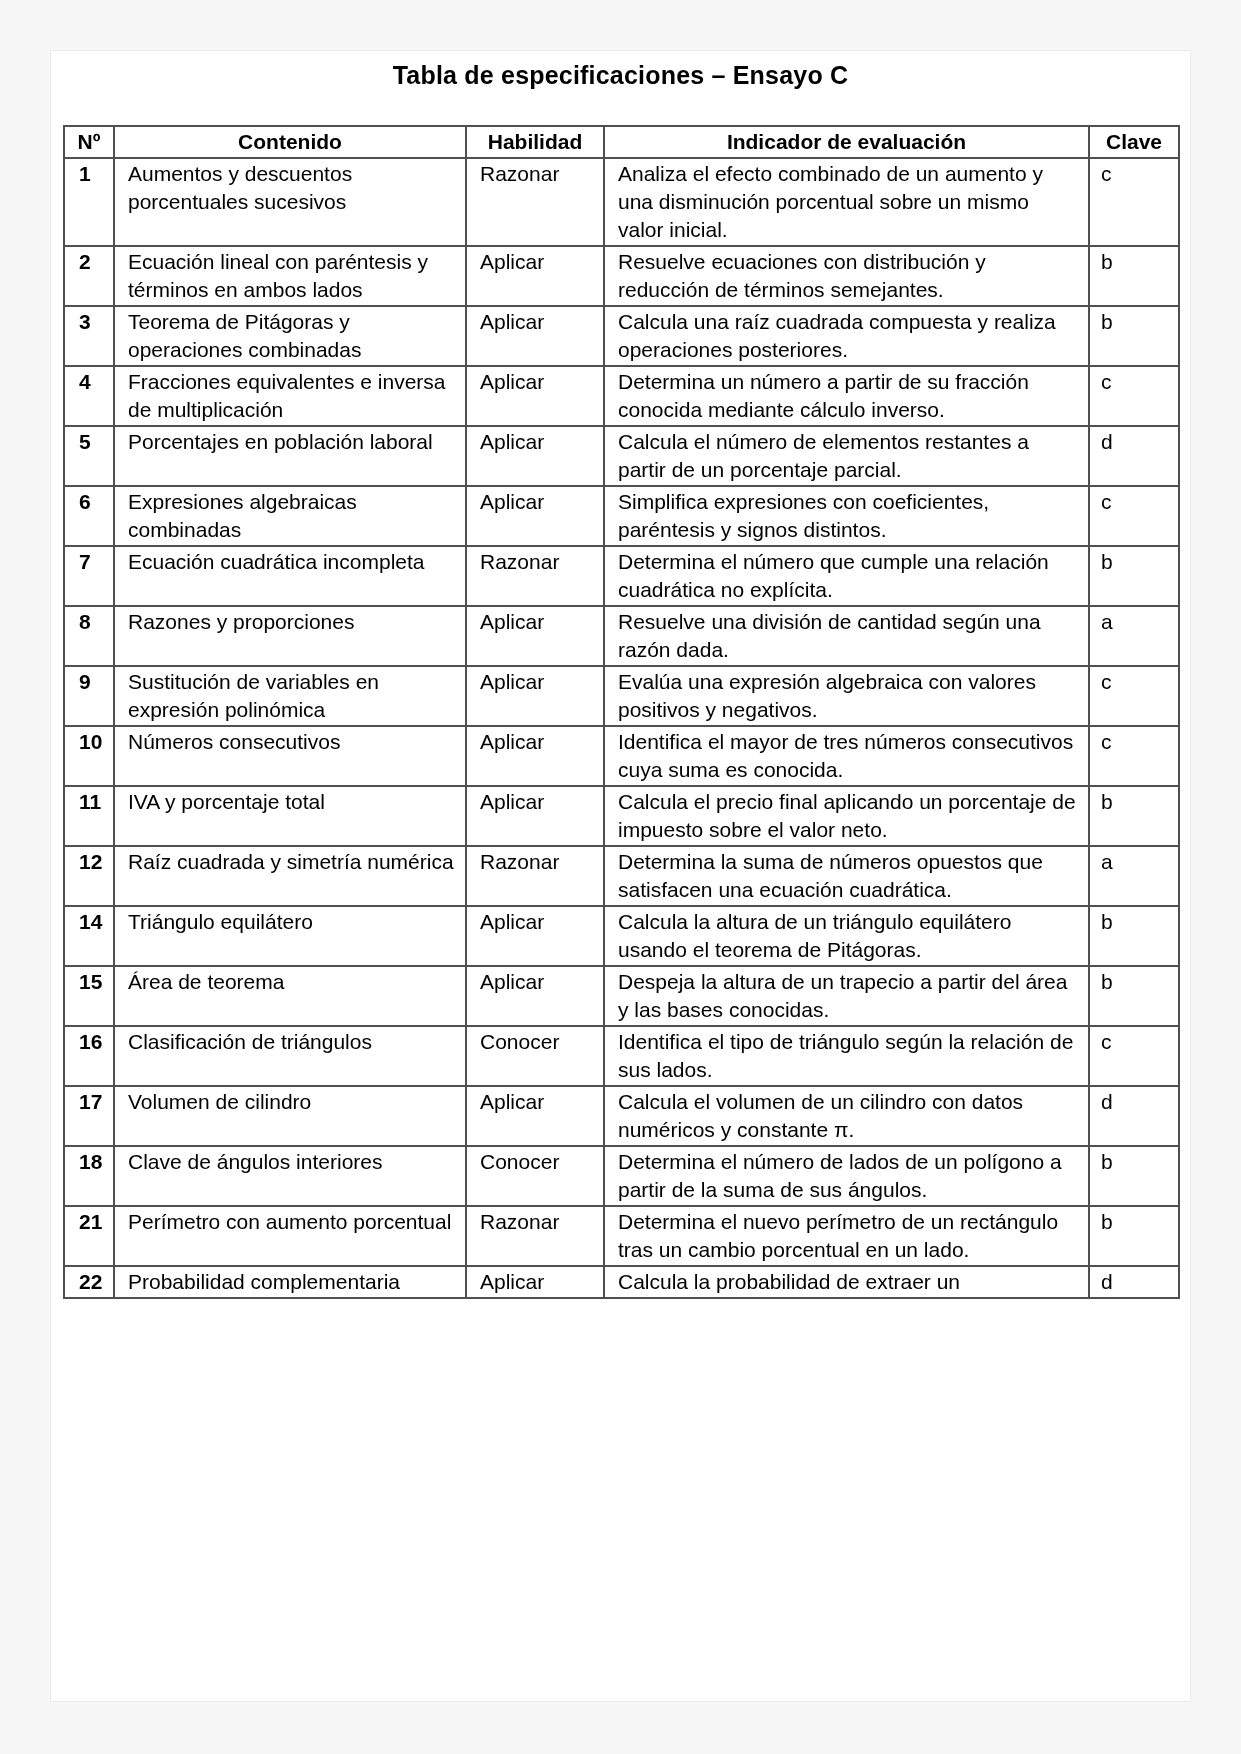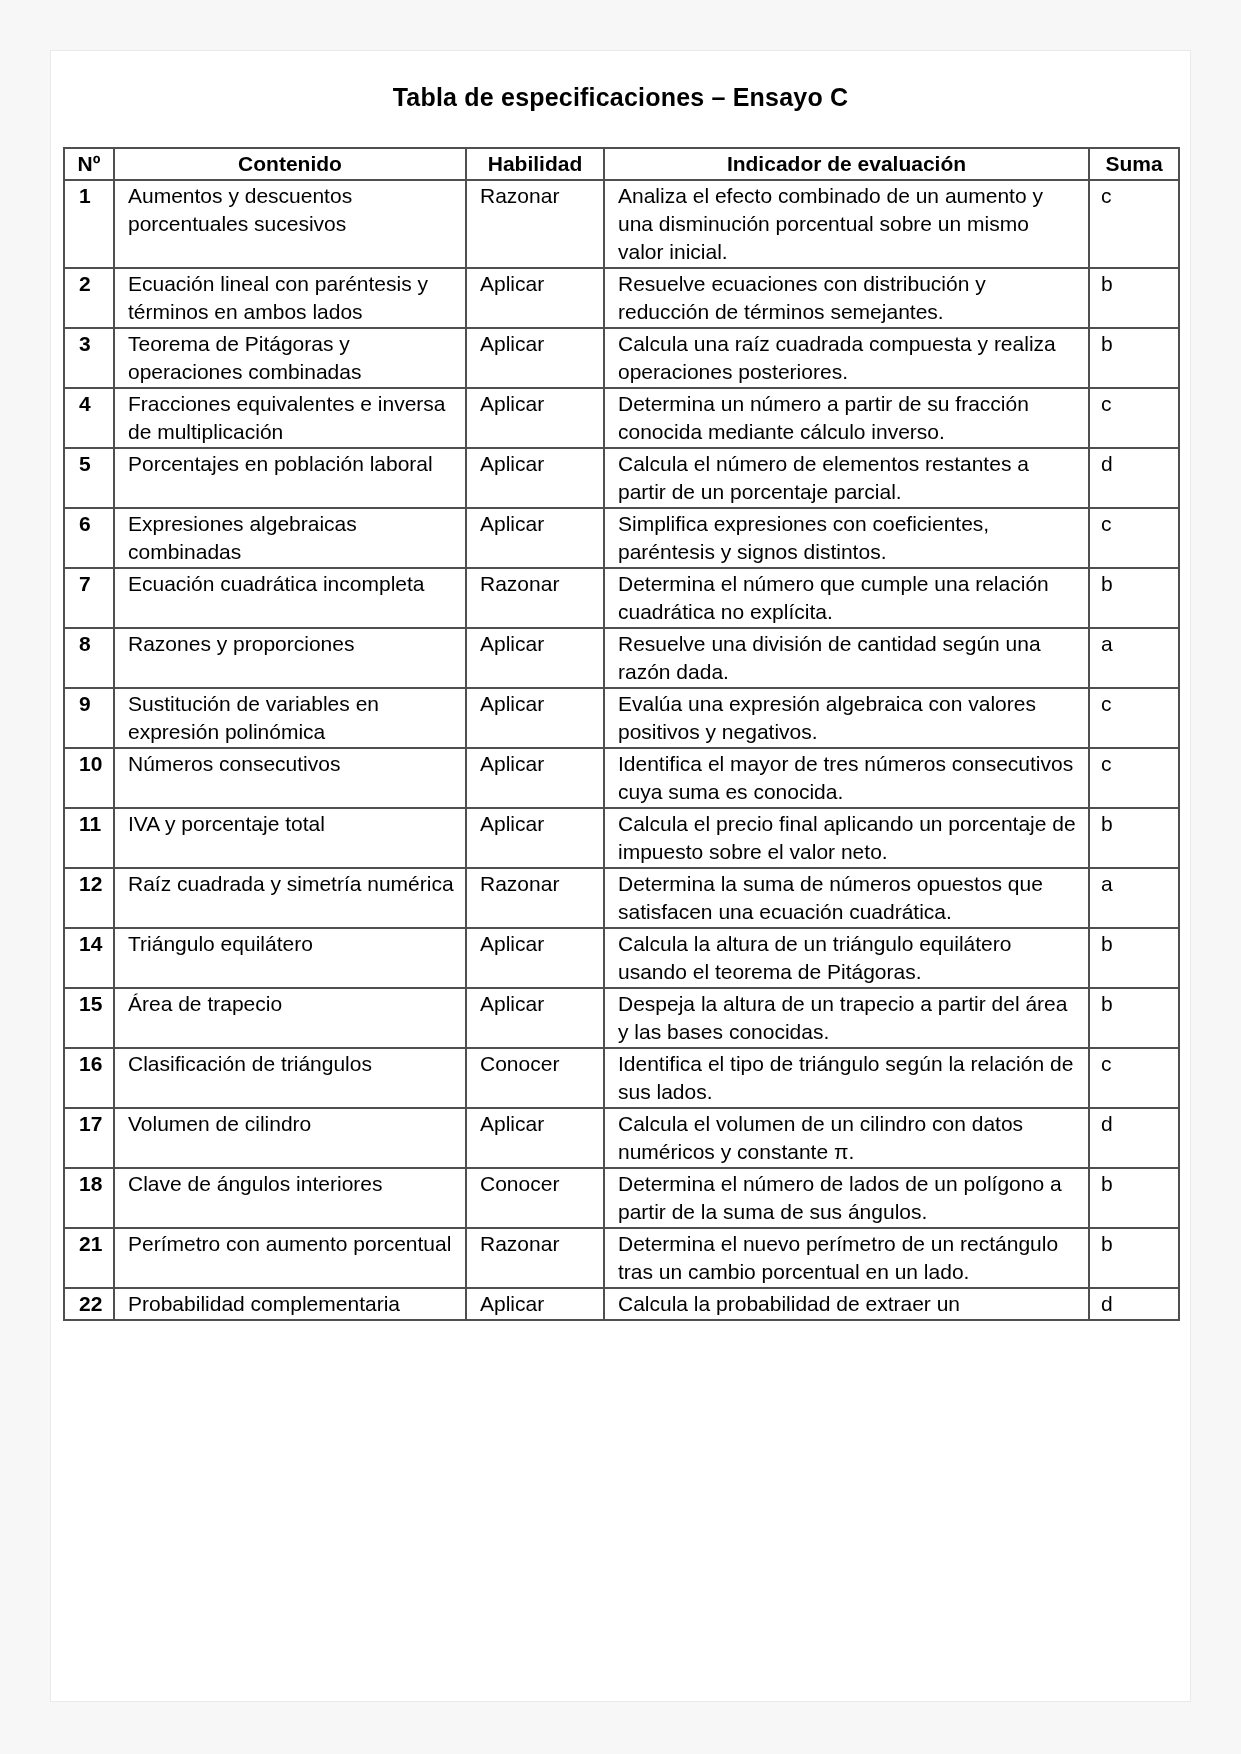--- a/index.html
+++ b/index.html
@@ -19,21 +19,21 @@
     position: absolute;
     left: 50px;
     top: 50px;
     width: 1141px;
     height: 1652px;
     background: #ffffff;
     border: 1px solid #e9e9e9;
     overflow: hidden;
   }
   .title {
-    margin-top: 30px;
+    margin-top: 8px;
     text-align: center;
     font-size: 25px;
     line-height: 33px;
     font-weight: bold;
     color: #000000;
     letter-spacing: 0.2px;
   }
   table.spec-table {
     border-collapse: collapse;
     table-layout: fixed;
@@ -78,21 +78,21 @@
         <col class="col-hab">
         <col class="col-ind">
         <col class="col-clave">
       </colgroup>
       <thead>
         <tr>
           <th>Nº</th>
           <th>Contenido</th>
           <th>Habilidad</th>
           <th>Indicador de evaluación</th>
-          <th>Suma</th>
+          <th>Clave</th>
         </tr>
       </thead>
       <tbody id="table-body">
   <tr>
     <td class="c-num">1</td>
     <td class="c-cont">Aumentos y descuentos porcentuales sucesivos</td>
     <td class="c-hab">Razonar</td>
     <td class="c-ind">Analiza el efecto combinado de un aumento y una disminución porcentual sobre un mismo valor inicial.</td>
     <td class="c-clave">c</td>
   </tr>
@@ -189,21 +189,21 @@
   <tr>
     <td class="c-num">14</td>
     <td class="c-cont">Triángulo equilátero</td>
     <td class="c-hab">Aplicar</td>
     <td class="c-ind">Calcula la altura de un triángulo equilátero usando el teorema de Pitágoras.</td>
     <td class="c-clave">b</td>
   </tr>
 
   <tr>
     <td class="c-num">15</td>
-    <td class="c-cont">Área de trapecio</td>
+    <td class="c-cont">Área de teorema</td>
     <td class="c-hab">Aplicar</td>
     <td class="c-ind">Despeja la altura de un trapecio a partir del área y las bases conocidas.</td>
     <td class="c-clave">b</td>
   </tr>
 
   <tr>
     <td class="c-num">16</td>
     <td class="c-cont">Clasificación de triángulos</td>
     <td class="c-hab">Conocer</td>
     <td class="c-ind">Identifica el tipo de triángulo según la relación de sus lados.</td>

